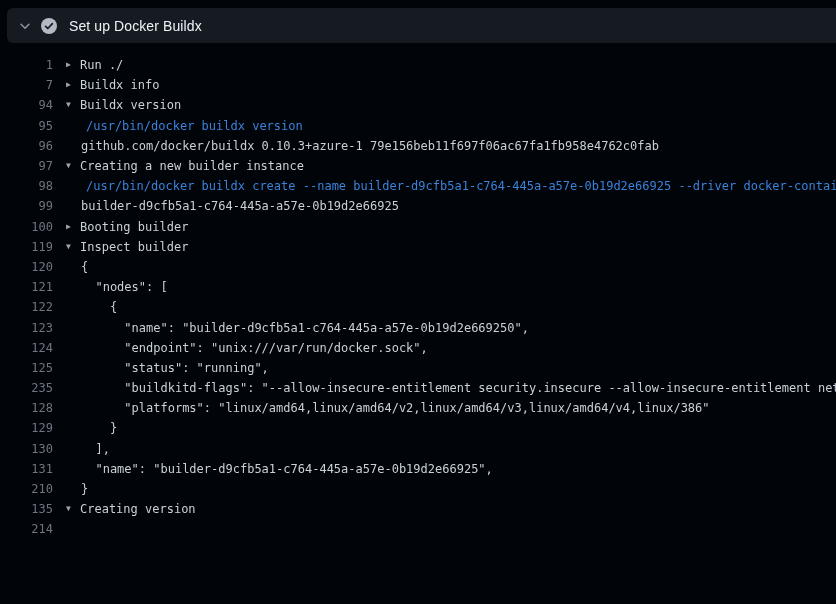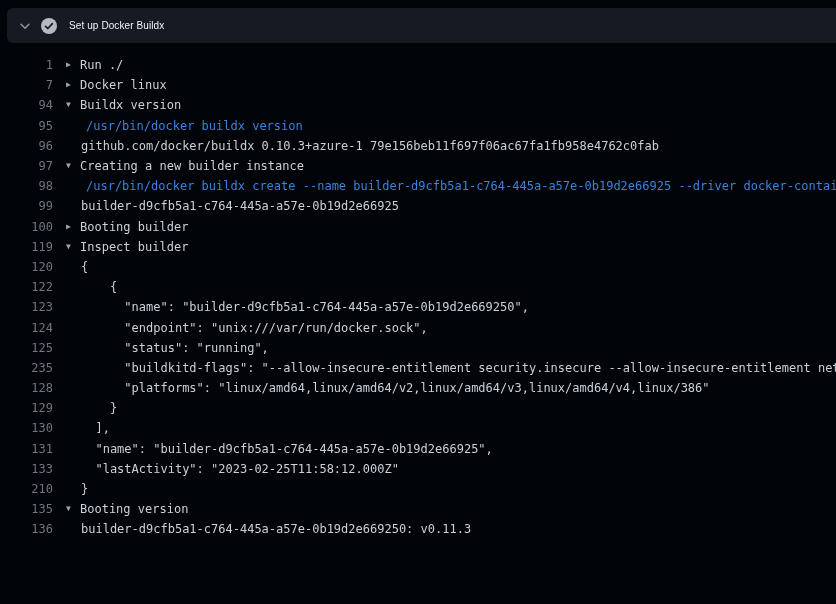--- a/index.html
+++ b/index.html
@@ -19,21 +19,21 @@
     display:flex;align-items:center;
     padding-left:11px;
     cursor:pointer;
     box-sizing:border-box;
   }
   .chev{width:14px;height:14px;flex:none;display:block;}
   .status{width:16px;height:16px;flex:none;margin-left:9px;display:block;}
   .step-title{
     margin-left:12px;
     color:var(--title-text,#eef3f8);
-    font-size:10px;
+    font-size:14px;
     letter-spacing:.1px;
     white-space:nowrap;
   }
   
   .log{
     position:absolute;
     top:43px;left:0;width:100%;
     padding-top:12px;
     font-family:"DejaVu Sans Mono","Liberation Mono",monospace;
     font-size:12px;
@@ -81,21 +81,21 @@
   <div>
       <div class="row">
     <span class="ln">1</span>
     <span class="content group">
       <span class="arrow">▶</span><span class="txt">Run ./</span>
     </span>
   </div>
       <div class="row">
     <span class="ln">7</span>
     <span class="content group">
-      <span class="arrow">▶</span><span class="txt">Docker linux</span>
+      <span class="arrow">▶</span><span class="txt">Buildx info</span>
     </span>
   </div>
       <div class="row">
     <span class="ln">94</span>
     <span class="content group">
       <span class="arrow">▼</span><span class="txt">Buildx version</span>
     </span>
   </div>
       <div class="row">
     <span class="ln">95</span>
@@ -139,20 +139,26 @@
       <span class="arrow">▼</span><span class="txt">Inspect builder</span>
     </span>
   </div>
       <div class="row">
     <span class="ln">120</span>
     <span class="content output">
       <span class="txt">{</span>
     </span>
   </div>
       <div class="row">
+    <span class="ln">121</span>
+    <span class="content output">
+      <span class="txt">  "nodes": [</span>
+    </span>
+  </div>
+      <div class="row">
     <span class="ln">122</span>
     <span class="content output">
       <span class="txt">    {</span>
     </span>
   </div>
       <div class="row">
     <span class="ln">123</span>
     <span class="content output">
       <span class="txt">      "name": "builder-d9cfb5a1-c764-445a-a57e-0b19d2e669250",</span>
     </span>
@@ -193,37 +199,28 @@
       <span class="txt">  ],</span>
     </span>
   </div>
       <div class="row">
     <span class="ln">131</span>
     <span class="content output">
       <span class="txt">  "name": "builder-d9cfb5a1-c764-445a-a57e-0b19d2e66925",</span>
     </span>
   </div>
       <div class="row">
-    <span class="ln">133</span>
-    <span class="content output">
-      <span class="txt">  "lastActivity": "2023-02-25T11:58:12.000Z"</span>
-    </span>
-  </div>
-      <div class="row">
     <span class="ln">210</span>
     <span class="content output">
       <span class="txt">}</span>
     </span>
   </div>
       <div class="row">
     <span class="ln">135</span>
     <span class="content group">
-      <span class="arrow">▼</span><span class="txt">Booting version</span>
-    </span>
-  </div>
-      <div class="row">
-    <span class="ln">136</span>
-    <span class="content output">
-      <span class="txt">builder-d9cfb5a1-c764-445a-a57e-0b19d2e669250: v0.11.3</span>
-    </span>
+      <span class="arrow">▼</span><span class="txt">Creating version</span>
+    </span>
+  </div>
+      <div class="row">
+    <span class="ln">214</span>
   </div>
     </div>
 </div>
 
 </body></html>

